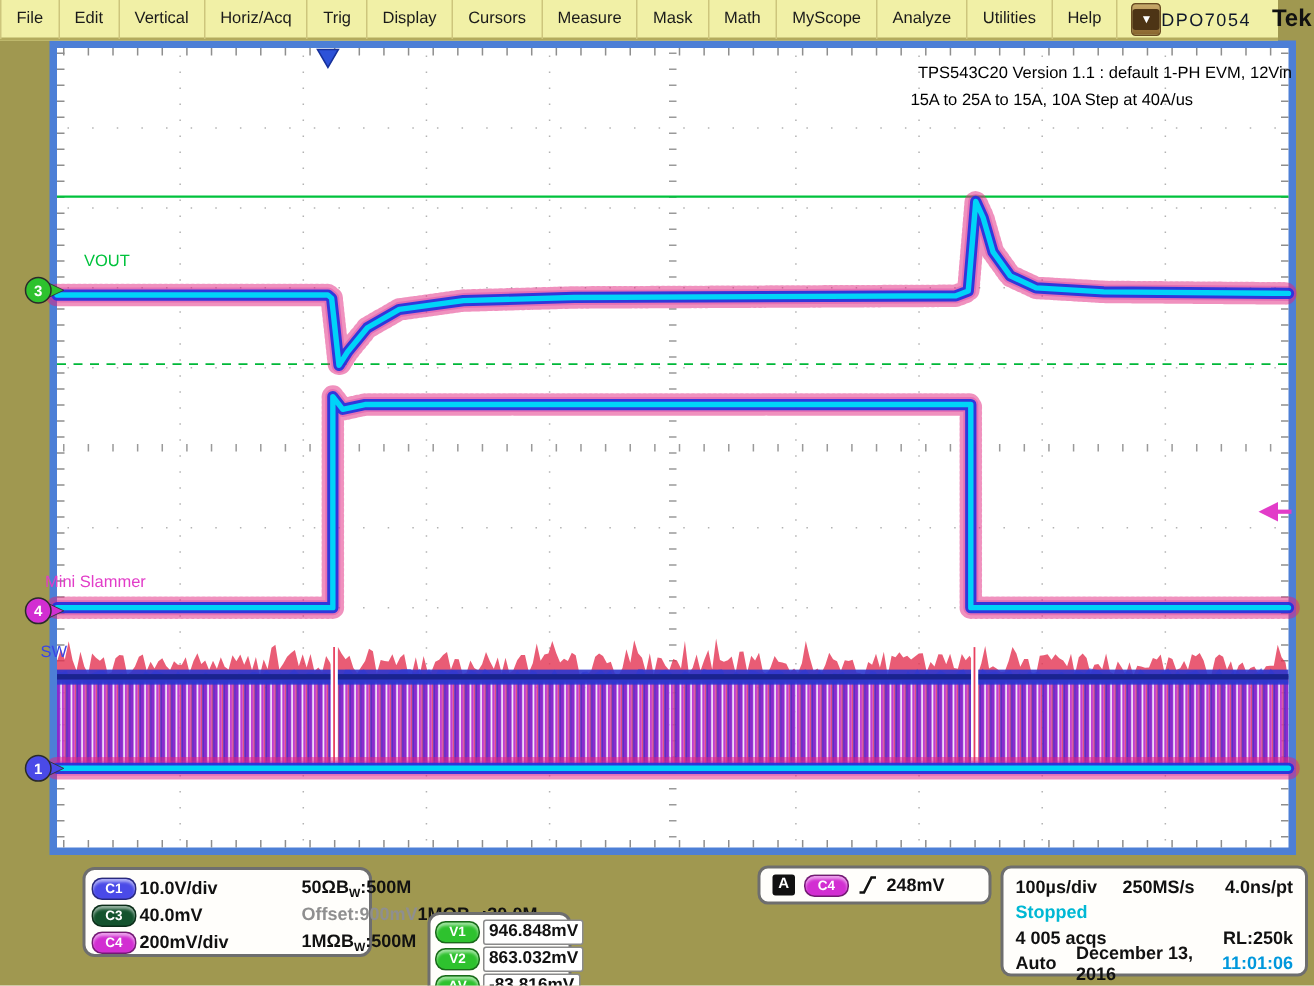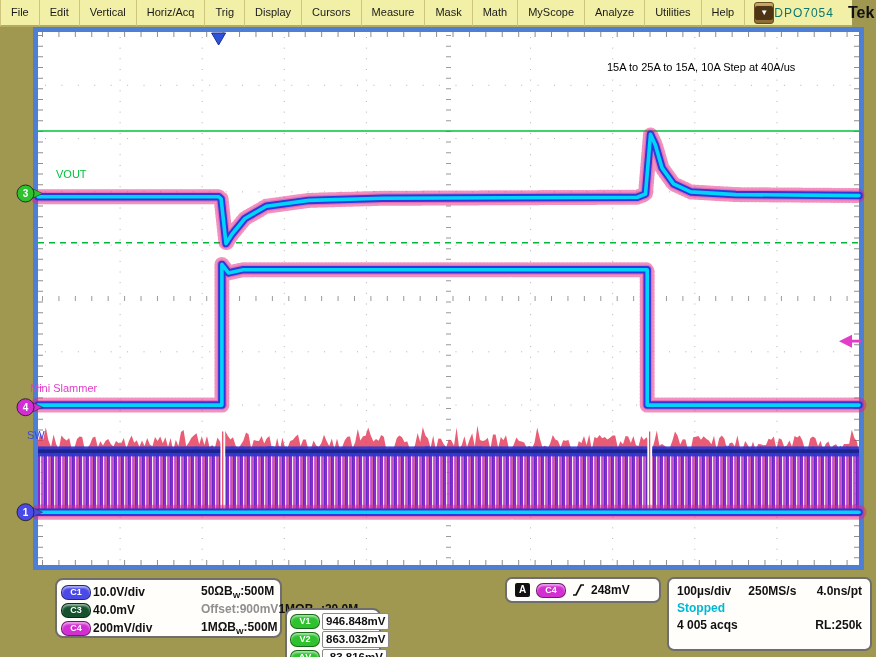--- a/index.html
+++ b/index.html
@@ -10,41 +10,41 @@
   
   .menubar{position:absolute;left:0;top:0;width:852px;height:27px;background:#f1f0a6;
            border-bottom:2px solid #b3ab5e;display:flex;align-items:center;z-index:5;box-sizing:border-box;}
   .mitem{height:27px;line-height:26px;padding:0 10px;font-size:11px;color:#1a1a1a;
          border-right:1px solid #cdc57c;cursor:default;white-space:nowrap;}
   .mitem:first-child{border-left:1px solid #cdc57c;}
   .drophost{margin-left:9px;width:36px;height:20px;border-radius:3px;border:1px solid #6a4c22;
             background:linear-gradient(#c8a96a,#8a672f);display:flex;align-items:center;justify-content:center;}
   .dropinner{width:18px;height:14px;background:#4d3415;border-radius:2px;color:#fff;font-size:8px;
              line-height:14px;text-align:center;}
-  .ghost{margin-left:auto;font-size:12px;color:#0f766e;letter-spacing:1px;}
+  .ghost{margin-left:auto;font-size:12px;color:#0f172a;letter-spacing:1px;}
   .teklogo{margin:0 16px 0 14px;font-size:16px;font-weight:800;color:#111;letter-spacing:0;}
 
   
   #scope-svg{position:absolute;left:0;top:0;z-index:1;}
   .overlay{position:absolute;z-index:3;font-size:11px;color:#000;white-space:nowrap;}
   .annot{font-weight:500;}
   .tracelabel{font-weight:normal;font-size:11px;}
   .lbl-vout{left:56px;top:168px;color:#00c23c;}
   .lbl-slammer{left:30px;top:382px;color:#e23cc8;}
   .lbl-sw{left:27px;top:429px;color:#3946e6;}
   .annot1{left:612px;top:43px;}
   .annot2{left:607px;top:61px;}
 
   
   .robox{position:absolute;background:#fffefb;border:2px solid #6e6e6e;border-radius:8px;z-index:4;
          font-weight:bold;font-size:12px;color:#111;box-sizing:border-box;}
   .pill{display:inline-block;min-width:24px;height:13px;border-radius:7px;color:#fff;
         font-size:9px;font-weight:bold;line-height:13px;text-align:center;padding:0 2px;
         border:1px solid rgba(0,0,0,.45);box-shadow:inset 0 2px 2px rgba(255,255,255,.55);}
-  .chbox{left:55px;top:578px;width:227px;height:60px;padding:3px 6px 0 4px;}
+  .chbox{left:55px;top:578px;width:193px;height:60px;padding:3px 6px 0 4px;}
   .chrow{display:grid;grid-template-columns:32px 80px 1fr;align-items:center;height:18px;}
   .chright{display:flex;justify-content:flex-end;gap:0;margin-left:28px;}
   .offset{color:#8f8f8f;font-weight:bold;}
   .sub{font-size:8px;vertical-align:-3px;}
   .curbox{left:285px;top:608px;width:96px;height:75px;padding:2px 3px 0 3px;}
   .currow{display:flex;align-items:center;height:18px;gap:2px;}
   .curcell{flex:1;border:1px solid #8a8a8a;border-radius:2px;height:15px;line-height:15px;
            padding:0 3px;font-size:11.5px;background:#fff;}
   .trigbox{left:505px;top:577px;width:156px;height:26px;border-radius:7px;display:flex;
            align-items:center;gap:6px;padding:0 8px;}
@@ -143,20 +143,21 @@
         <circle cx="25.5" cy="512.233" r="8.5" fill="#4a4ae8" stroke="#2a2a2a" stroke-width="1"></circle>
         <text x="25.5" y="515.833" fill="#fff" font-size="10" font-weight="bold" text-anchor="middle" font-family="&quot;Liberation Sans&quot;,sans-serif">1</text>
       </g>
       <polygon points="211.62,33 225.62,33 218.62,45" fill="#2d52d8" stroke="#16309a" stroke-width="1"></polygon>
       <g>
         <rect x="851" y="339.74" width="10" height="2.8" fill="#e23cc8"></rect>
         <polygon points="839,341.14 852,334.64 852,347.64" fill="#e23cc8"></polygon>
       </g>
     </svg>
 
+  <div class="overlay annot annot1">TPS543C20 Version 1.1 : default 1-PH EVM, 12Vin</div>
   <div class="overlay annot annot2">15A to 25A to 15A, 10A Step at 40A/us</div>
   <div class="overlay tracelabel lbl-vout">VOUT</div>
   <div class="overlay tracelabel lbl-slammer">Mini Slammer</div>
   <div class="overlay tracelabel lbl-sw">SW</div>
 
   <div class="menubar">
     <span class="mitem">File</span>
     <span class="mitem">Edit</span>
     <span class="mitem">Vertical</span>
     <span class="mitem">Horiz/Acq</span>
@@ -236,15 +237,20 @@
       <span style="margin-left:17px">250MS/s</span>
       <span style="margin-left:auto">4.0ns/pt</span>
     </div>
     <div class="tbrow">
       <span class="cyan">Stopped</span>
     </div>
     <div class="tbrow">
       <span>4 005 acqs</span>
       <span style="margin-left:auto">RL:250k</span>
     </div>
+    <div class="tbrow">
+      <span>Auto</span>
+      <span style="margin-left:13px">December 13, 2016</span>
+      <span class="timeblue" style="margin-left:auto">11:01:06</span>
+    </div>
   </div>
 
 </div>
 
 </body></html>

